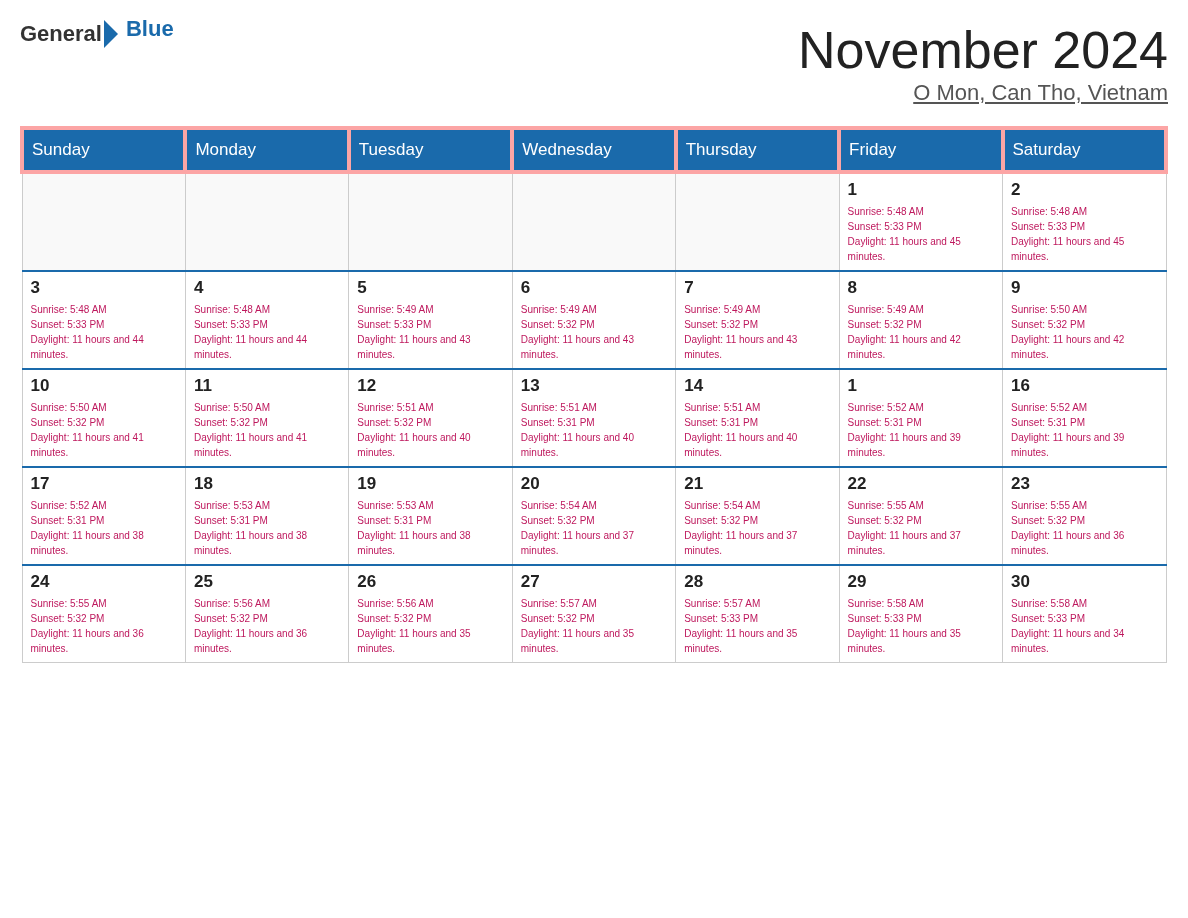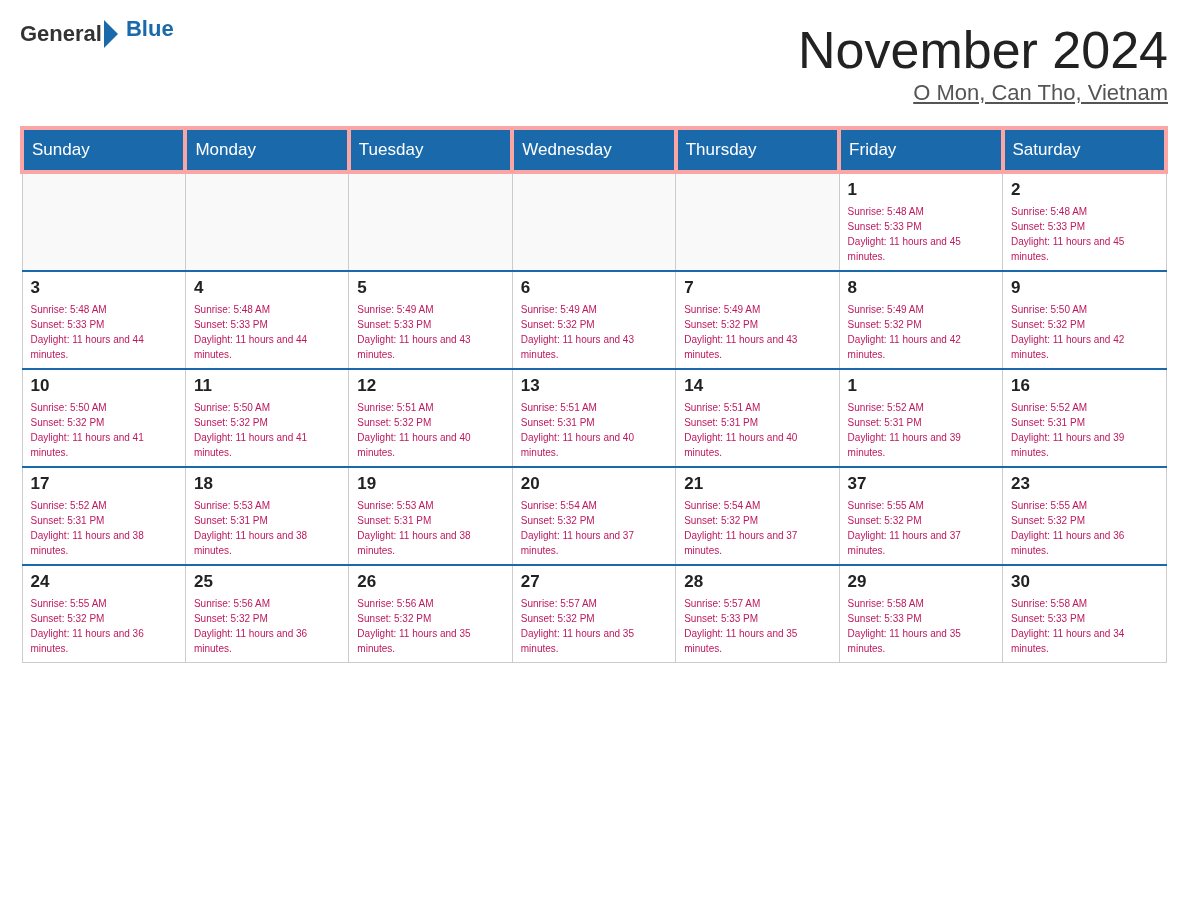--- a/index.html
+++ b/index.html
@@ -221,21 +221,21 @@
         </td>
         <td>
           <div class="day-number">20</div>
           <div class="day-info">Sunrise: 5:54 AM<br>Sunset: 5:32 PM<br>Daylight: 11 hours and 37 minutes.</div>
         </td>
         <td>
           <div class="day-number">21</div>
           <div class="day-info">Sunrise: 5:54 AM<br>Sunset: 5:32 PM<br>Daylight: 11 hours and 37 minutes.</div>
         </td>
         <td>
-          <div class="day-number">37</div>
+          <div class="day-number">22</div>
           <div class="day-info">Sunrise: 5:55 AM<br>Sunset: 5:32 PM<br>Daylight: 11 hours and 37 minutes.</div>
         </td>
         <td>
           <div class="day-number">23</div>
           <div class="day-info">Sunrise: 5:55 AM<br>Sunset: 5:32 PM<br>Daylight: 11 hours and 36 minutes.</div>
         </td>
       </tr>
       <tr class="row-separator">
         <td>
           <div class="day-number">24</div>

